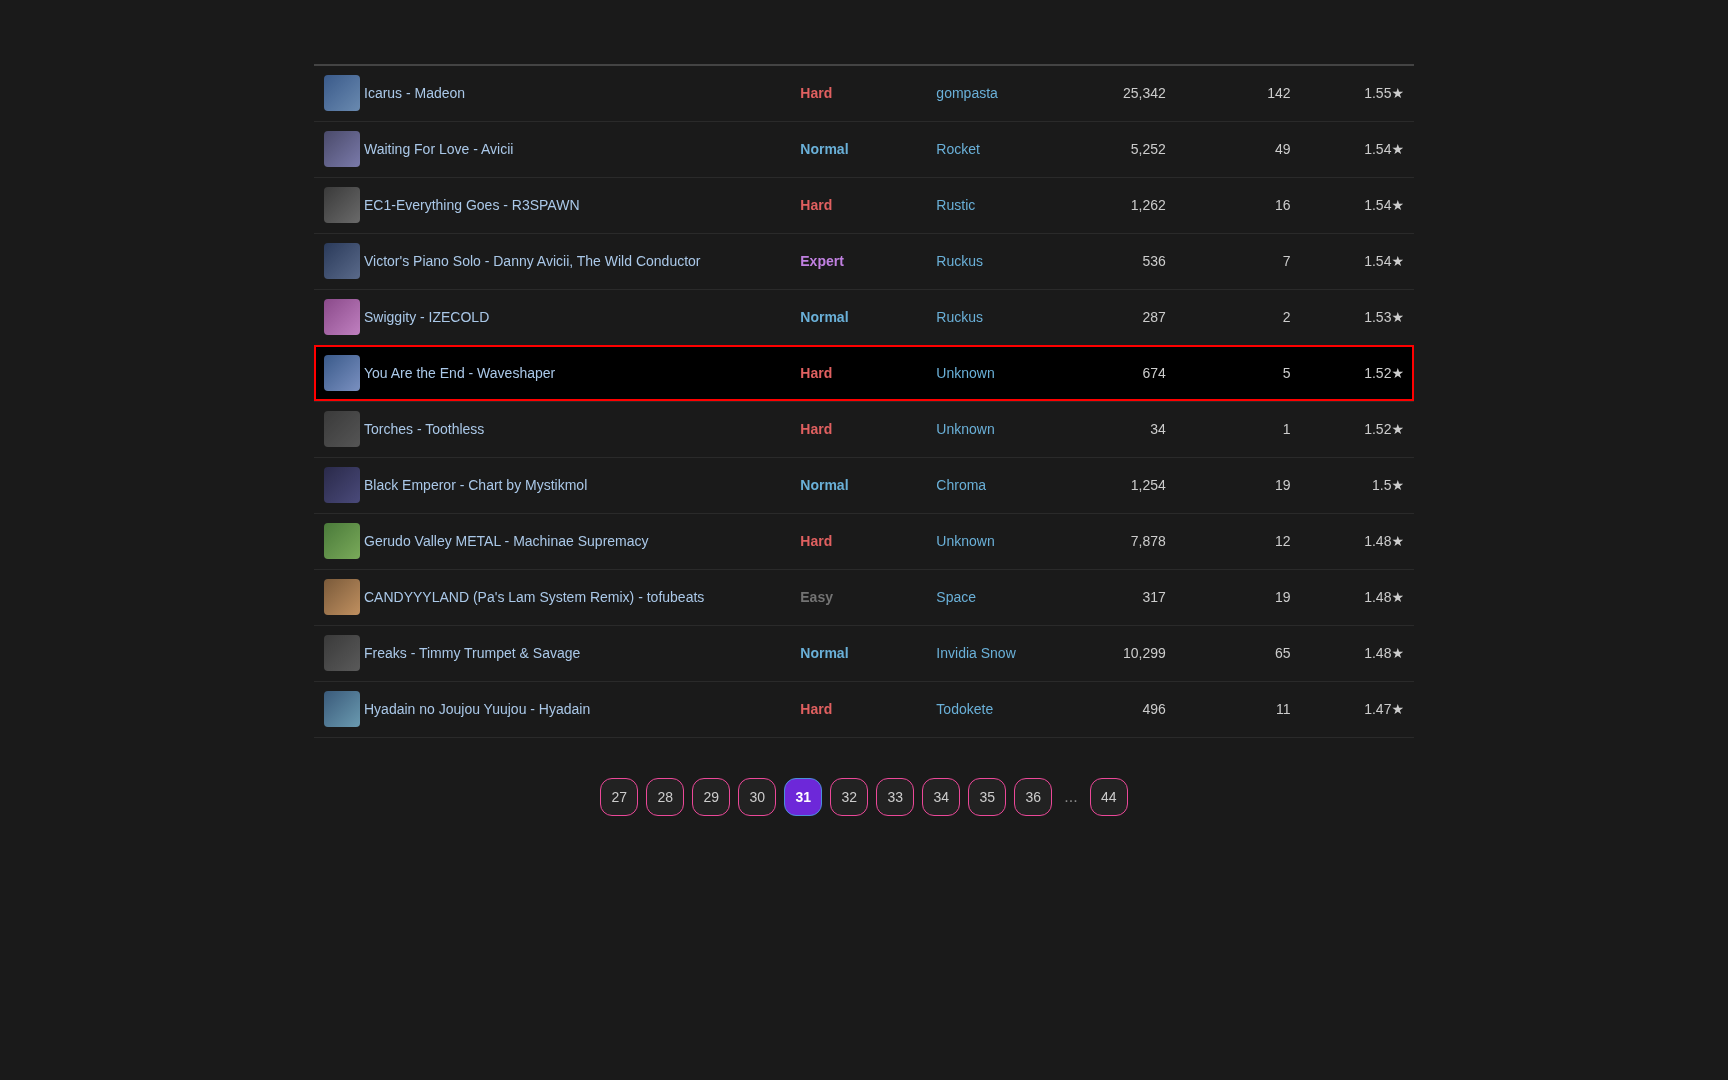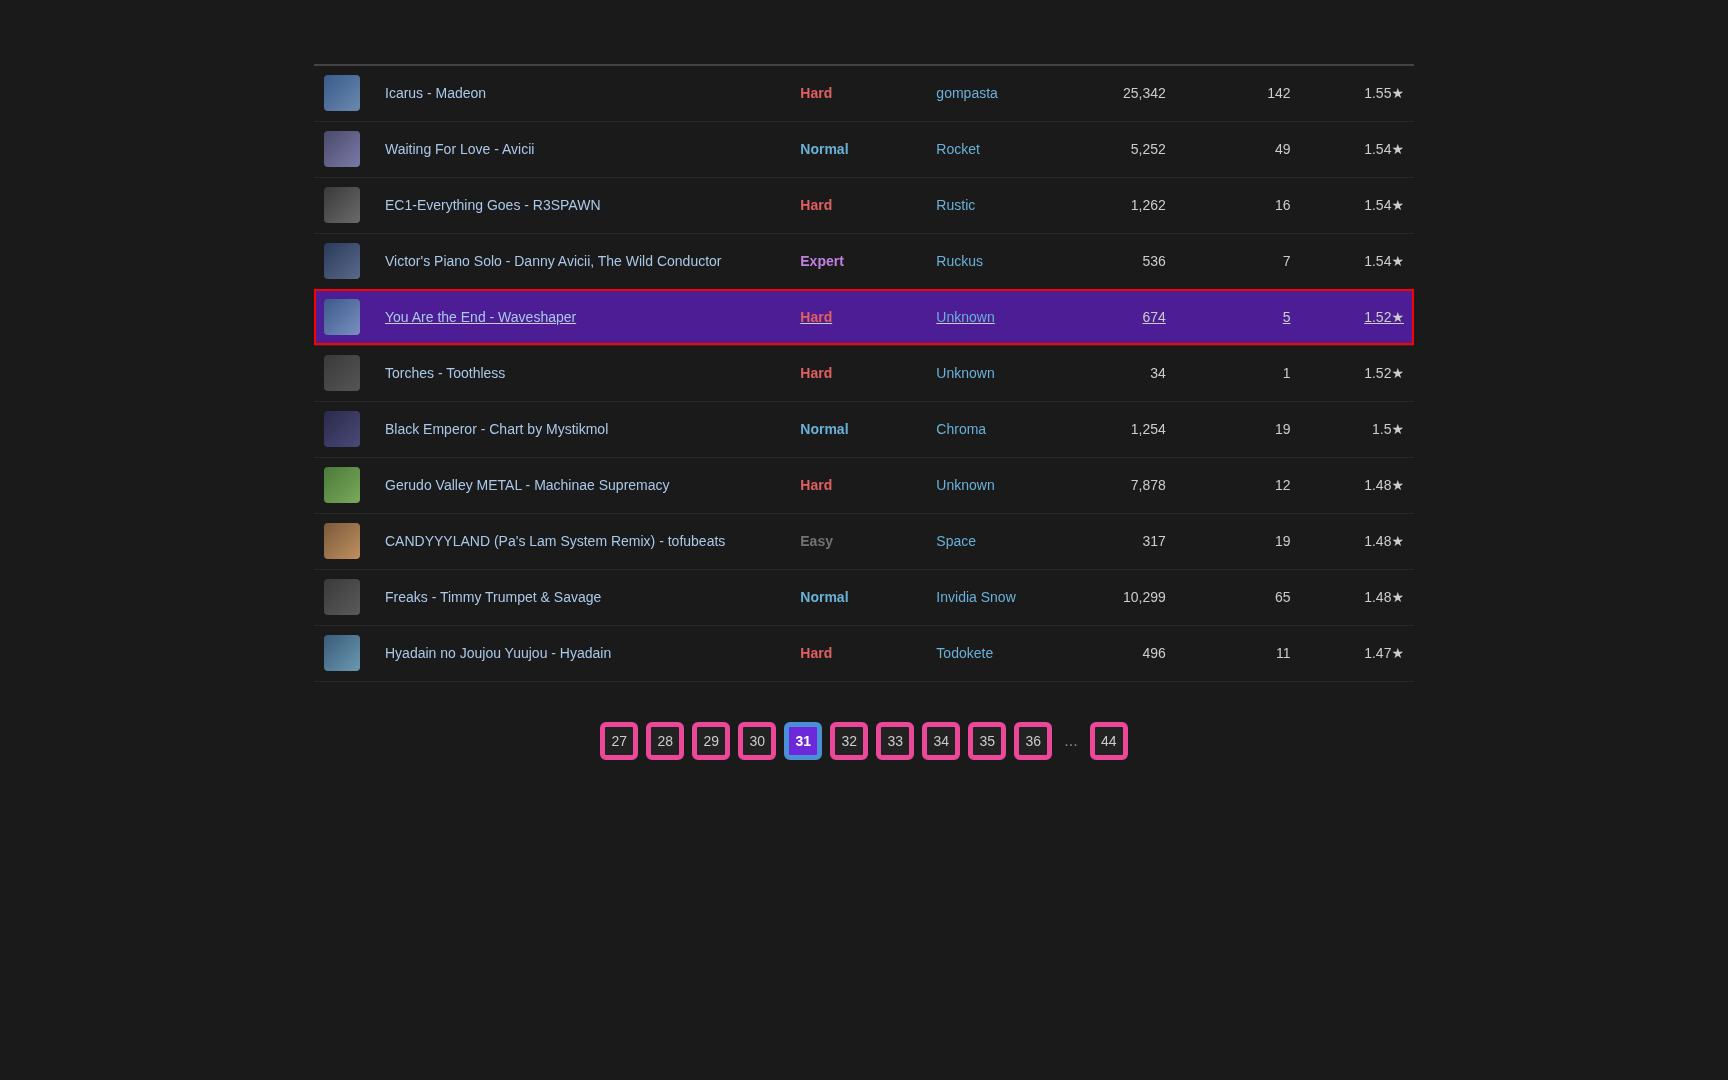--- a/index.html
+++ b/index.html
@@ -34,34 +34,33 @@
     }
     thead th.right { text-align: right; }
 
     tbody tr {
       border-bottom: 1px solid #2a2a2a;
       height: 56px;
     }
     tbody tr.selected {
       outline: 2px solid red;
       outline-offset: -2px;
-      background: #4c1d95;
-      text-decoration: underline;
+      background: #000000;
     }
     tbody td {
       padding: 8px 10px;
       color: #ccc;
       font-size: 14px;
     }
     tbody td.right { text-align: right; }
 
     .song-cell {
       display: flex;
       align-items: center;
-      gap: 25px;
+      gap: 4px;
     }
     .song-thumb {
       width: 36px;
       height: 36px;
       border-radius: 4px;
       background: #333;
       flex-shrink: 0;
       display: flex;
       align-items: center;
       justify-content: center;
@@ -83,22 +82,22 @@
       display: flex;
       justify-content: center;
       align-items: center;
       gap: 8px;
       margin-top: 40px;
       padding-bottom: 40px;
     }
     .page-btn {
       width: 38px;
       height: 38px;
-      border-radius: 6px;
-      border: 5px solid #ec4899;
+      border-radius: 12px;
+      border: 1px solid #ec4899;
       background: #222;
       color: #ccc;
       font-size: 14px;
       display: flex;
       align-items: center;
       justify-content: center;
       cursor: pointer;
     }
     .page-btn.active {
       background: #6d28d9;
@@ -205,20 +204,37 @@
     <td>
       <span class="diff-expert">Expert</span>
     </td>
     <td>
       <span class="mapper-link">Ruckus</span>
     </td>
     <td class="right">536</td>
     <td class="right">7</td>
     <td class="right diff-star">1.54★</td>
   </tr>
+        <tr>
+    <td>
+      <div class="song-cell">
+        <div class="song-thumb thumb-swiggity"></div>
+        <span class="song-name">Swiggity - IZECOLD</span>
+      </div>
+    </td>
+    <td>
+      <span class="diff-normal">Normal</span>
+    </td>
+    <td>
+      <span class="mapper-link">Ruckus</span>
+    </td>
+    <td class="right">287</td>
+    <td class="right">2</td>
+    <td class="right diff-star">1.53★</td>
+  </tr>
         <tr class="selected">
     <td>
       <div class="song-cell">
         <div class="song-thumb thumb-youare"></div>
         <span class="song-name">You Are the End - Waveshaper</span>
       </div>
     </td>
     <td>
       <span class="diff-hard">Hard</span>
     </td>

